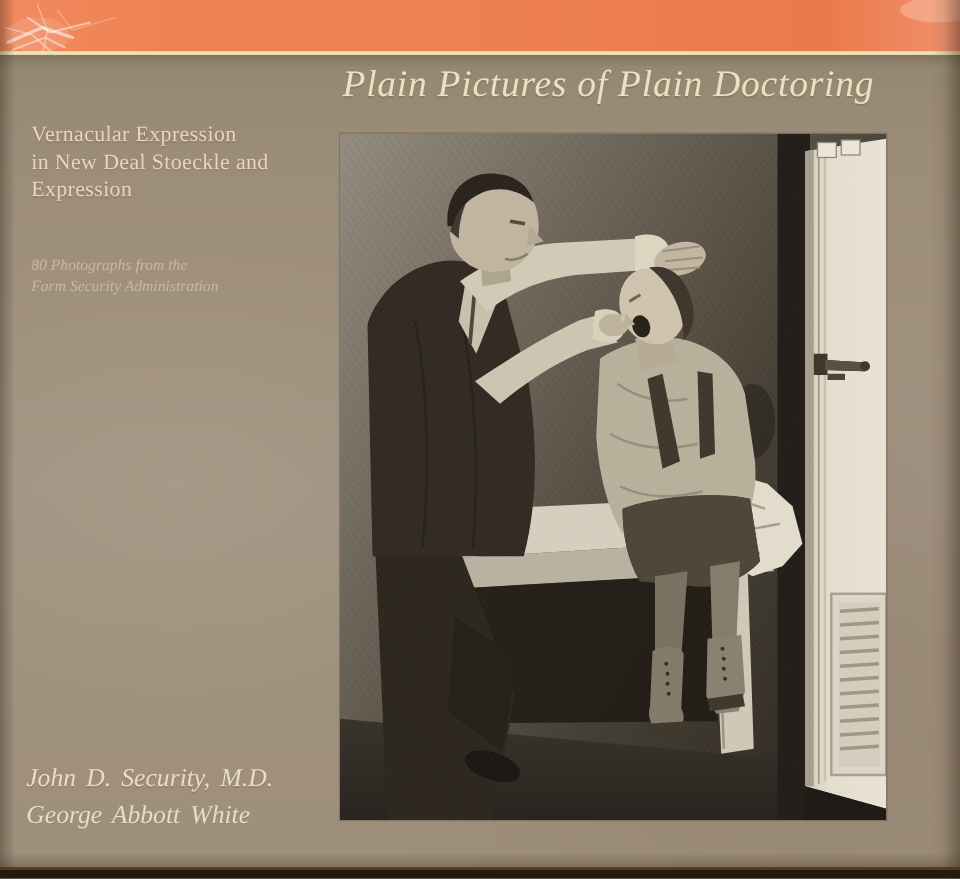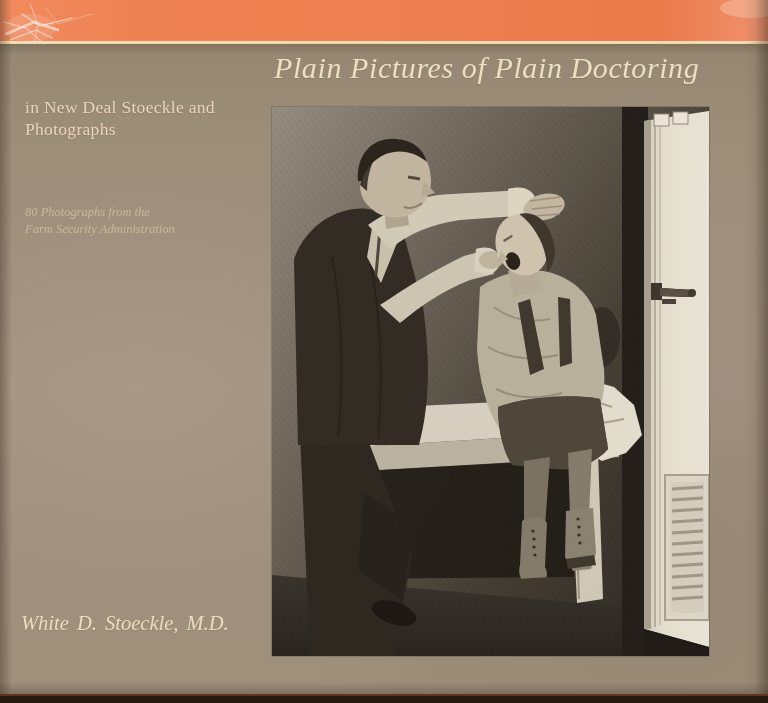--- a/index.html
+++ b/index.html
@@ -88,31 +88,33 @@
     <svg class="glare" style="left:700px" width="68" height="30" viewBox="0 0 68 30">
       <ellipse cx="50" cy="8" rx="30" ry="10" fill="#ffd9c4" opacity=".35"></ellipse>
     </svg>
   </div>
   <div class="divider"></div>
   <div class="band-shade"></div>
 
   <div class="title">Plain Pictures of Plain Doctoring</div>
 
   <div class="subtitle">
+    <div>Vernacular Expression</div>
     <div>in New Deal Stoeckle and</div>
-    <div>Photographs</div>
+    <div>Expression</div>
   </div>
 
   <div class="note">
     <div>80 Photographs from the</div>
     <div>Farm Security Administration</div>
   </div>
 
   <div class="authors">
-    <div>White D. Stoeckle, M.D.</div>
+    <div>John D. Security, M.D.</div>
+    <div>George Abbott White</div>
   </div>
 
   <div class="photo" role="img" aria-label="Black-and-white Farm Security Administration photograph: a doctor in a dark vest and rolled shirtsleeves examines the throat of a boy who sits on a white examining table, mouth open and head tipped back, beside an open white door with a louvered vent">
     <svg viewBox="0 0 437 549" preserveAspectRatio="none">
       <defs>
         <linearGradient id="wallg" x1="0" y1="0" x2="1" y2="0.75">
           <stop offset="0" stop-color="#968f83"></stop>
           <stop offset="0.35" stop-color="#6a6459"></stop>
           <stop offset="0.7" stop-color="#413c33"></stop>
           <stop offset="1" stop-color="#2b2722"></stop>

